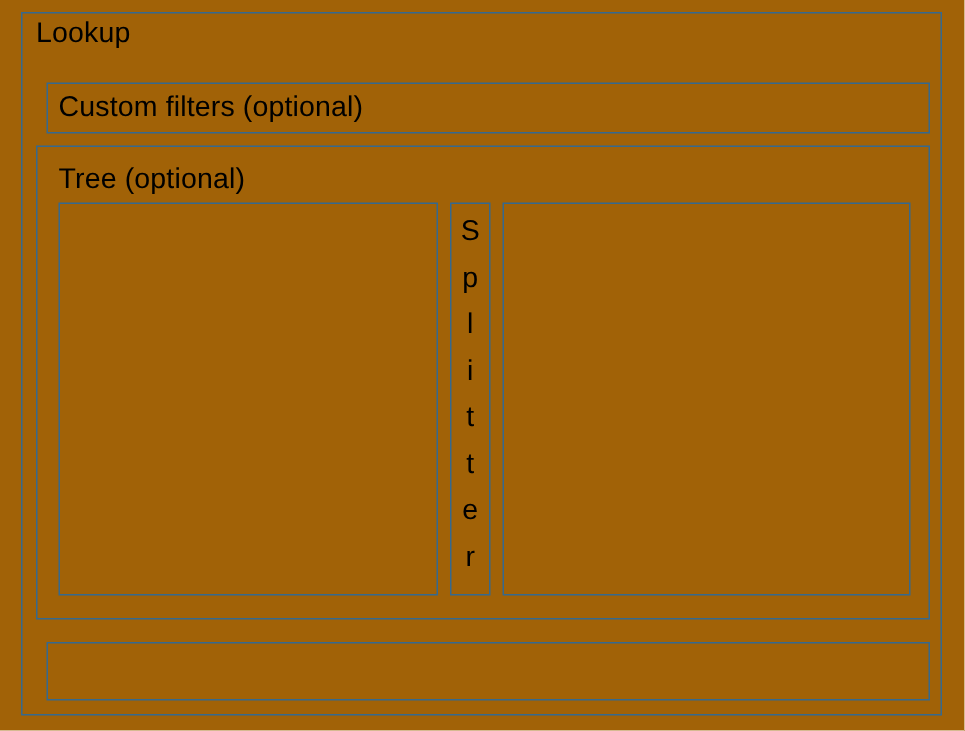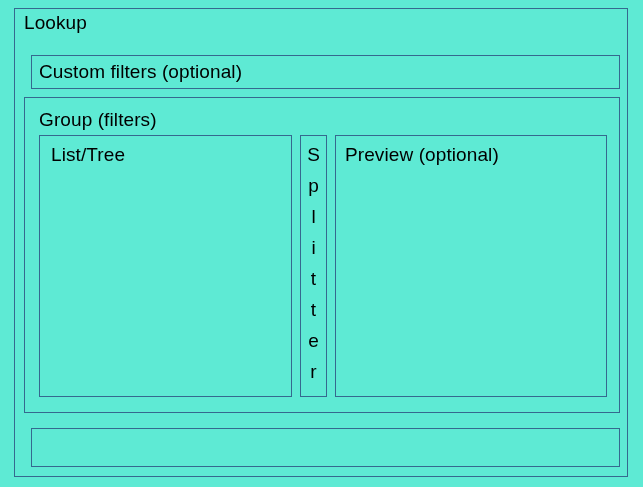--- a/index.html
+++ b/index.html
@@ -9,21 +9,21 @@
     background: #ffffff;
   }
   body {
     font-family: "Liberation Sans", sans-serif;
     color: #000000;
   }
   #canvas {
     position: relative;
     width: 643px;
     height: 487px;
-    background: #5eead4;
+    background: #a16207;
     overflow: hidden;
   }
 
   
   .box {
     position: absolute;
     box-sizing: border-box;
     border: 1px solid #35698f;
     background: transparent;
   }
@@ -137,35 +137,33 @@
 
 <div id="canvas">
 
   <div class="box" id="outer-box"></div>
   <div class="label" id="lookup-title">Lookup</div>
 
   <div class="box" id="custom-filters-box"></div>
   <div class="label italic" id="custom-filters-label">Custom filters (optional)</div>
 
   <div class="box" id="group-box"></div>
-  <div class="label italic" id="group-label">Group (filters)</div>
+  <div class="label italic" id="group-label">Tree (optional)</div>
 
   <div class="box" id="list-tree-box"></div>
-  <div class="label" id="list-tree-label">List/Tree</div>
 
   <div class="box" id="splitter-box"></div>
   <div id="splitter-label">
     <span>S</span>
     <span>p</span>
     <span>l</span>
     <span>i</span>
     <span>t</span>
     <span>t</span>
     <span>e</span>
     <span>r</span>
   </div>
 
   <div class="box" id="preview-box"></div>
-  <div class="label italic" id="preview-label">Preview (optional)</div>
 
   <div class="box" id="lookup-actions-box"></div>
 
 </div>
 
 </body></html>

